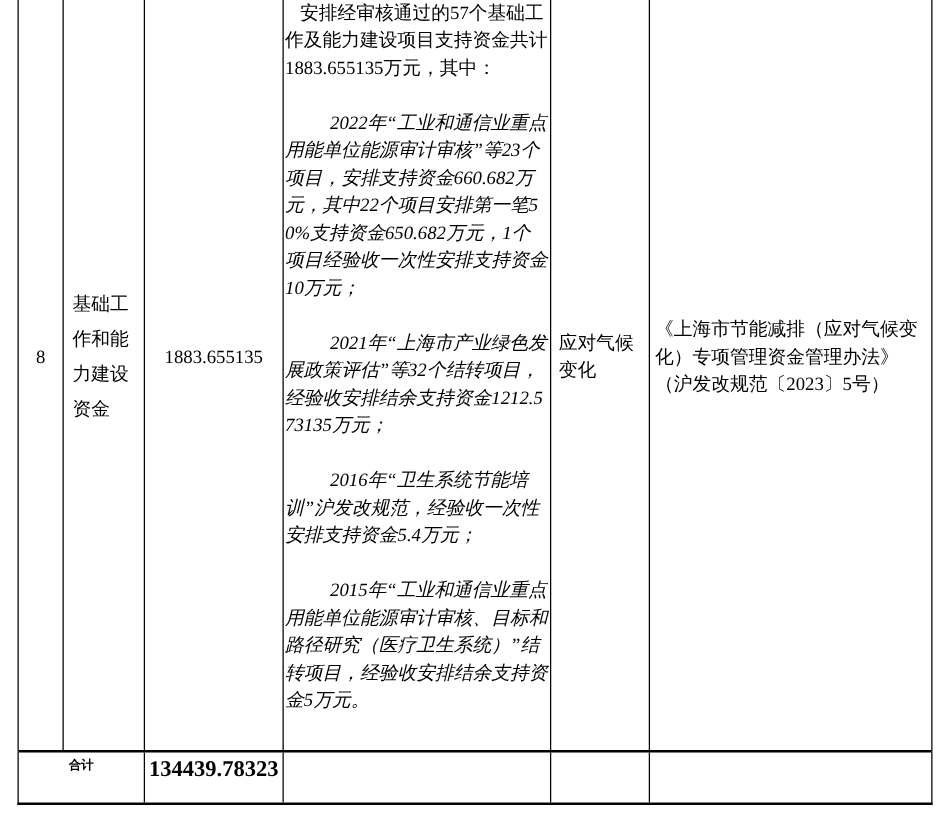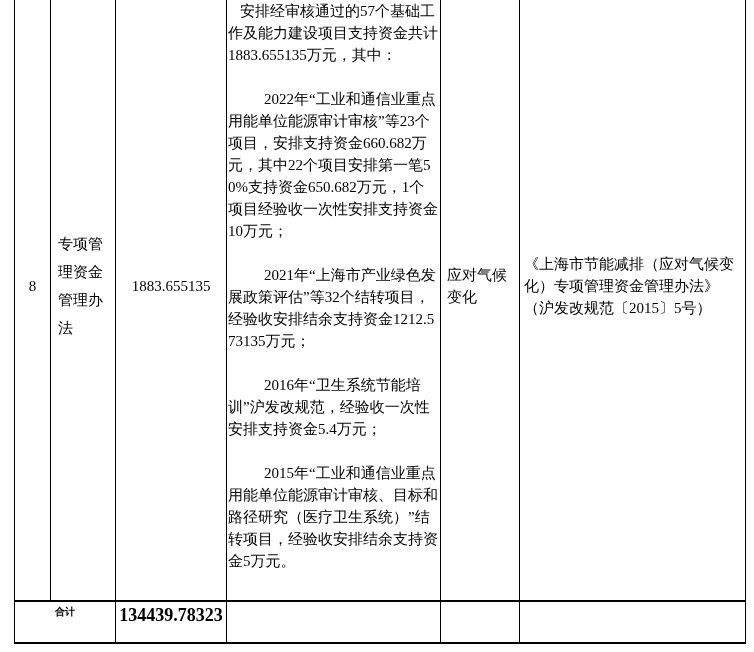--- a/index.html
+++ b/index.html
@@ -54,54 +54,54 @@
   .t-ref    { width: 225px; }
 
   .cjk-wrap { word-break: break-all; }
   .desc-block { width: 100%; }
   .desc-block p {
     margin: 0;
     line-height: 22px;
     text-align: left;
     word-break: break-all;
   }
-  .desc-block p + p { margin-top: 22px; }
+  .desc-block p + p { margin-top: 22px; font-style: italic; }
   .indent-sm { text-indent: 12px; }
   .indent-lg { text-indent: 36px; }
 </style>
 </head>
 <body>
 
 <div class="page">
   <div class="doc-table">
 
     <div class="row row-main">
       <div class="cell c-num vcenter">
         <span>8</span>
       </div>
       <div class="cell c-cat vcenter">
-        <span class="cjk-wrap">专项管理资金管理办法</span>
+        <span class="cjk-wrap">基础工作和能力建设资金</span>
       </div>
       <div class="cell c-amt vcenter">
         <span>1883.655135</span>
       </div>
       <div class="cell c-desc vcenter">
         <div class="desc-block">
           <p class="indent-sm">安排经审核通过的57个基础工作及能力建设项目支持资金共计1883.655135万元，其中：</p>
           <p class="indent-lg">2022年“工业和通信业重点用能单位能源审计审核”等23个项目，安排支持资金660.682万元，其中22个项目安排第一笔50%支持资金650.682万元，1个项目经验收一次性安排支持资金10万元；</p>
           <p class="indent-lg">2021年“上海市产业绿色发展政策评估”等32个结转项目，经验收安排结余支持资金1212.573135万元；</p>
           <p class="indent-lg">2016年“卫生系统节能培训”沪发改规范，经验收一次性安排支持资金5.4万元；</p>
           <p class="indent-lg">2015年“工业和通信业重点用能单位能源审计审核、目标和路径研究（医疗卫生系统）”结转项目，经验收安排结余支持资金5万元。</p>
         </div>
       </div>
       <div class="cell c-dept vcenter">
         <span class="cjk-wrap">应对气候变化</span>
       </div>
       <div class="cell c-ref vcenter last">
-        <span class="cjk-wrap">《上海市节能减排（应对气候变化）专项管理资金管理办法》（沪发改规范〔2015〕5号）</span>
+        <span class="cjk-wrap">《上海市节能减排（应对气候变化）专项管理资金管理办法》（沪发改规范〔2023〕5号）</span>
       </div>
     </div>
 
     <div class="row row-total">
       <div class="cell t-label vtop">
         <span>合计</span>
       </div>
       <div class="cell t-amt vtop">
         <span>134439.78323</span>
       </div>

